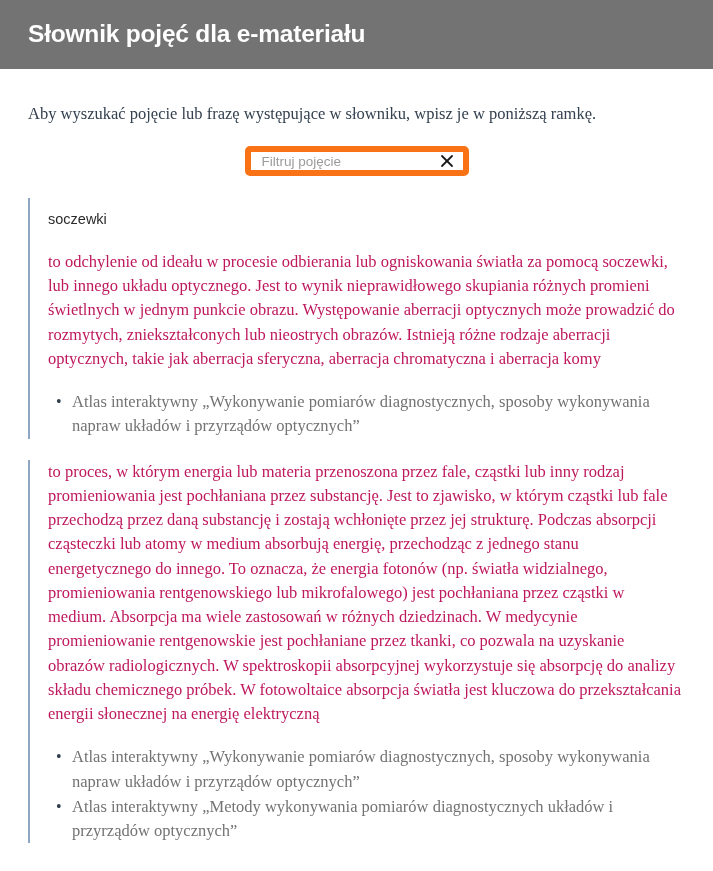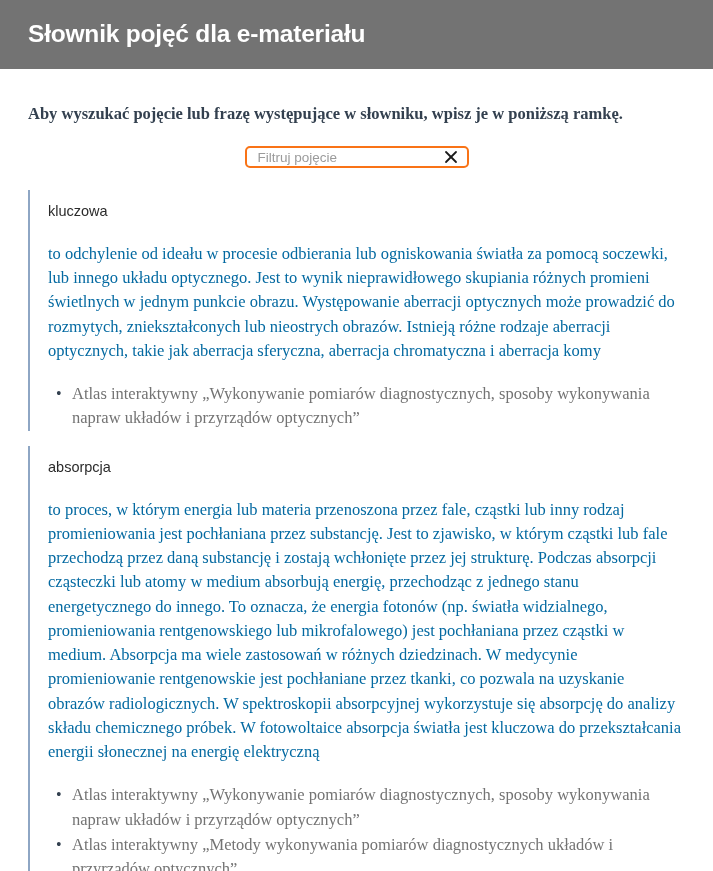--- a/index.html
+++ b/index.html
@@ -35,34 +35,33 @@
 
   
   .intro-wrap {
     padding: 0 28px;
   }
   .intro-text {
     font-size: 16.5px;
     color: #33404f;
     margin: 33px 0 0 0;
     line-height: 1.4;
-    font-weight: bold;
   }
 
   
   .search-row {
     display: flex;
     justify-content: center;
     margin-top: 21px;
   }
   .search-box {
     position: relative;
     width: 224px;
-    height: 22px;
-    border: 2px solid #f97316;
+    height: 30px;
+    border: 6px solid #f97316;
     border-radius: 5px;
     background: #ffffff;
     box-sizing: border-box;
     display: flex;
     align-items: center;
   }
   .search-input {
     border: none;
     outline: none;
     background: transparent;
@@ -110,21 +109,21 @@
     font-size: 14.5px;
     color: #2b2b2b;
     font-weight: normal;
     margin: 0;
     padding: 12px 0 0 0;
     line-height: 1.3;
   }
   .term-def {
     font-size: 16.5px;
     line-height: 1.47;
-    color: #0369a1;
+    color: #be185d;
     margin: 21px 0 0 0;
     padding: 0;
     text-align: left;
   }
   .term-links {
     list-style: none;
     margin: 19px 0 0 0;
     padding: 0 0 0 22px;
   }
   .term-links li {
@@ -169,31 +168,30 @@
         <line x1="2" y1="2" x2="12" y2="12" stroke="#1a1a1a" stroke-width="1.8" stroke-linecap="round"></line>
         <line x1="12" y1="2" x2="2" y2="12" stroke="#1a1a1a" stroke-width="1.8" stroke-linecap="round"></line>
       </svg>
     </button>
   </div>
 </div>
 
 <div class="glossary">
 
   <div class="term-block">
-    <h3 class="term-title">kluczowa</h3>
+    <h3 class="term-title">soczewki</h3>
     <p class="term-def">to odchylenie od ideału w procesie odbierania lub ogniskowania światła za pomocą soczewki, lub innego układu optycznego. Jest to wynik nieprawidłowego skupiania różnych promieni świetlnych w jednym punkcie obrazu. Występowanie aberracji optycznych może prowadzić do rozmytych, zniekształconych lub nieostrych obrazów. Istnieją różne rodzaje aberracji optycznych, takie jak aberracja sferyczna, aberracja chromatyczna i aberracja komy</p>
     <ul class="term-links">
       <li>
         <a class="term-link">Atlas interaktywny „Wykonywanie pomiarów diagnostycznych, sposoby wykonywania napraw układów i przyrządów optycznych”</a>
       </li>
     </ul>
   </div>
 
   <div class="term-block">
-    <h3 class="term-title">absorpcja</h3>
     <p class="term-def">to proces, w którym energia lub materia przenoszona przez fale, cząstki lub inny rodzaj promieniowania jest pochłaniana przez substancję. Jest to zjawisko, w którym cząstki lub fale przechodzą przez daną substancję i zostają wchłonięte przez jej strukturę. Podczas absorpcji cząsteczki lub atomy w medium absorbują energię, przechodząc z jednego stanu energetycznego do innego. To oznacza, że energia fotonów (np. światła widzialnego, promieniowania rentgenowskiego lub mikrofalowego) jest pochłaniana przez cząstki w medium. Absorpcja ma wiele zastosowań w różnych dziedzinach. W medycynie promieniowanie rentgenowskie jest pochłaniane przez tkanki, co pozwala na uzyskanie obrazów radiologicznych. W spektroskopii absorpcyjnej wykorzystuje się absorpcję do analizy składu chemicznego próbek. W fotowoltaice absorpcja światła jest kluczowa do przekształcania energii słonecznej na energię elektryczną</p>
     <ul class="term-links">
       <li>
         <a class="term-link">Atlas interaktywny „Wykonywanie pomiarów diagnostycznych, sposoby wykonywania napraw układów i przyrządów optycznych”</a>
       </li>
       <li>
         <a class="term-link">Atlas interaktywny „Metody wykonywania pomiarów diagnostycznych układów i przyrządów optycznych”</a>
       </li>
     </ul>
   </div>

